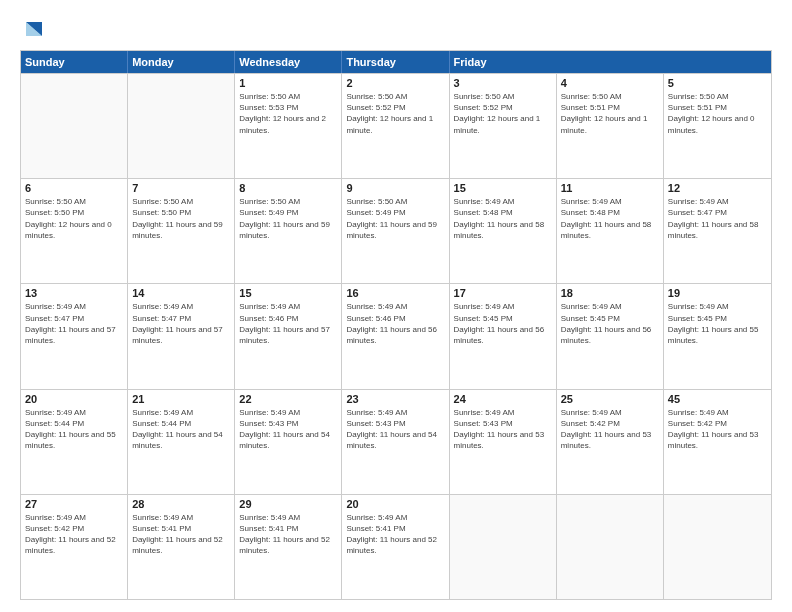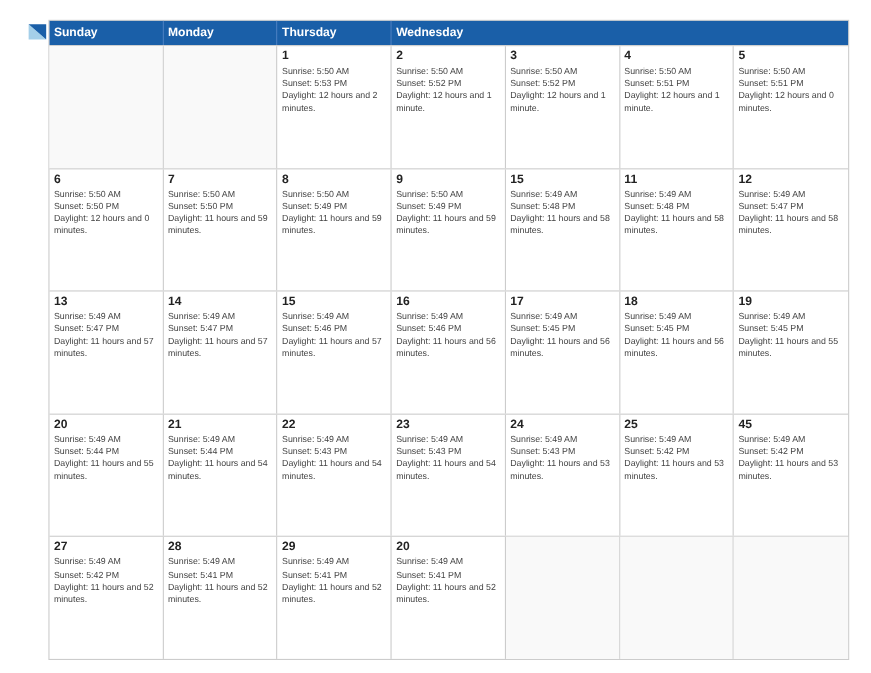--- a/index.html
+++ b/index.html
@@ -8,21 +8,21 @@
       background: #fff;
       width: 792px;
       height: 612px;
       overflow: hidden;
     }
     .page {
       width: 792px;
       height: 612px;
       padding: 18px 20px 12px 20px;
       display: flex;
-      flex-direction: row;
+      flex-direction: column;
       border-radius: 28px;
     }
     .header {
       display: flex;
       justify-content: space-between;
       align-items: flex-start;
       margin-bottom: 10px;
     }
     .logo {
       display: flex;
@@ -132,22 +132,23 @@
     <div class="title-block">
       <div class="title-month"></div>
       <div class="title-location"></div>
     </div>
   </div>
 
   <div class="calendar">
     <div class="cal-header">
       <div class="cal-header-cell">Sunday</div>
       <div class="cal-header-cell">Monday</div>
+      <div class="cal-header-cell">Wednesday</div>
       <div class="cal-header-cell">Thursday</div>
-      <div class="cal-header-cell">Wednesday</div>
+      <div class="cal-header-cell">Friday</div>
     </div>
     <div class="cal-body" id="cal-body">
     <div class="cal-row">
           <div class="cal-cell empty"></div>
           <div class="cal-cell empty"></div>
           <div class="cal-cell">
         <div class="cell-day">1</div>
         <div class="cell-info">
           Sunrise: 5:50 AM<br>
           Sunset: 5:53 PM<br>

